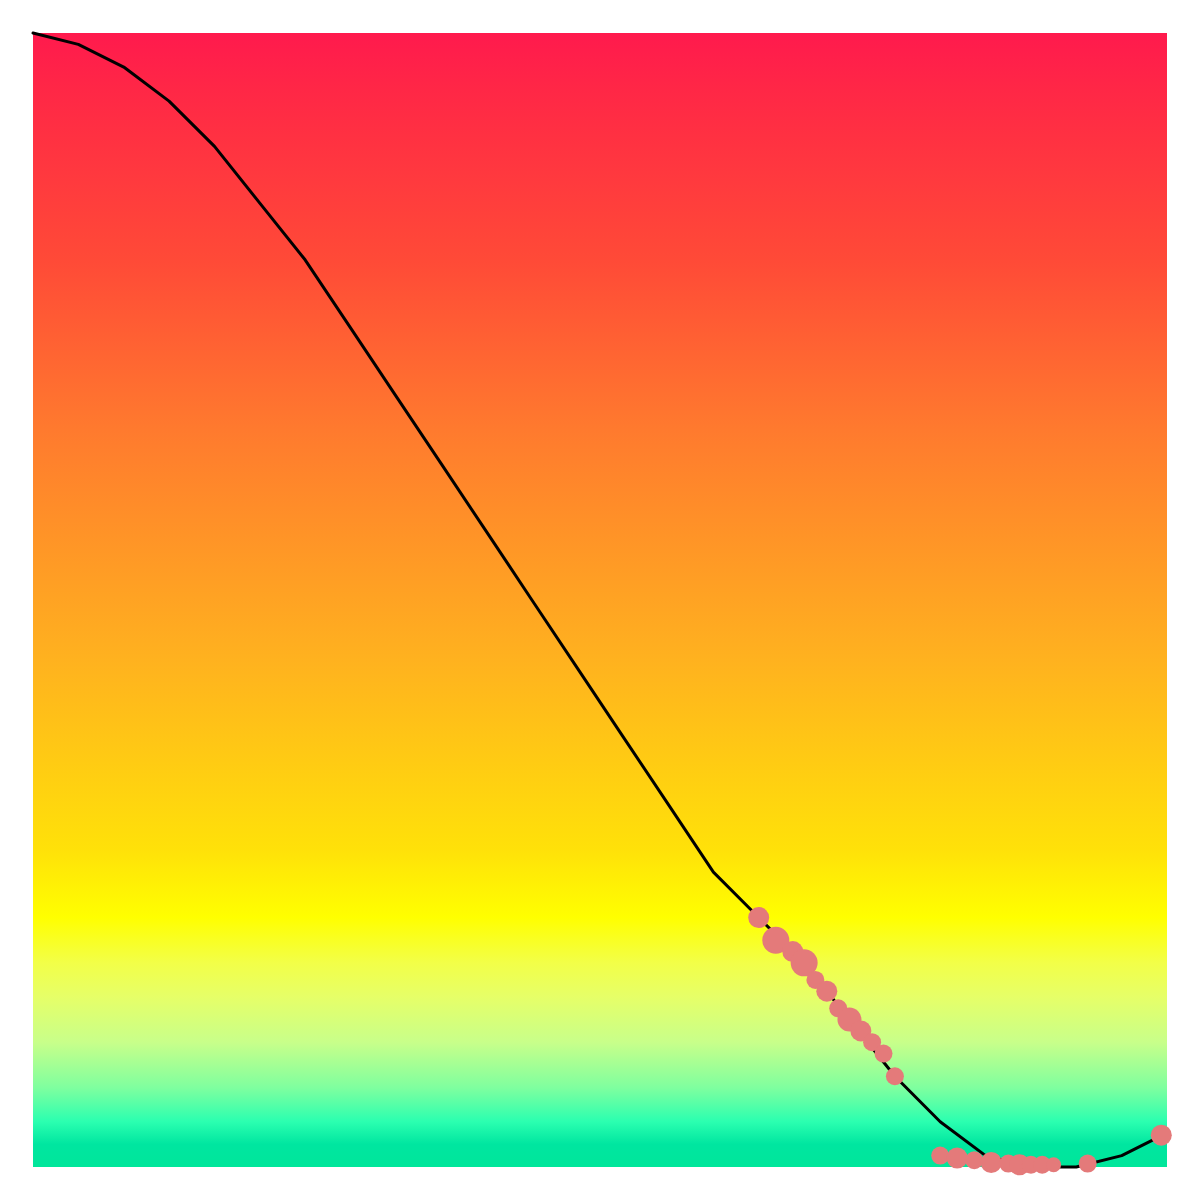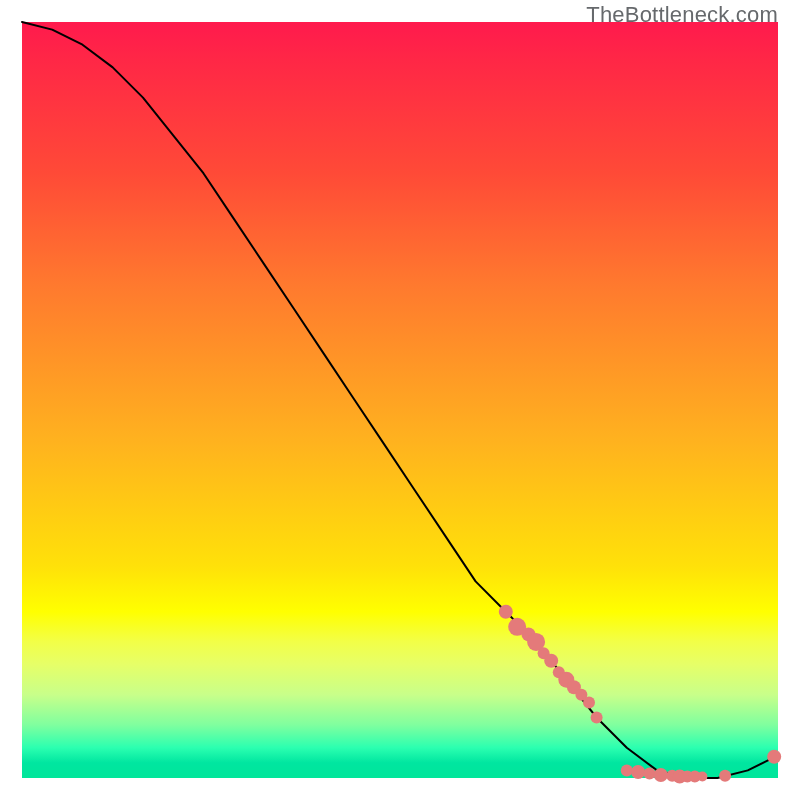--- a/index.html
+++ b/index.html
@@ -69,21 +69,20 @@
   .marker {
     fill: #e47a7a;
     stroke: none;
   }
 </style>
 </head>
 <body>
 
 <div class="chart-container">
   <div class="plot-area"></div>
-  <div class="watermark">TheBottleneck.com</div>
   <svg class="overlay" viewBox="0 0 800 800">
     <path id="curve-path" class="curve" d="M22.0 22.0 L52.2 29.6 L82.5 44.7 L112.7 67.4 L143.0 97.6 L173.2 135.4 L203.4 173.2 L233.7 218.6 L263.9 263.9 L294.2 309.3 L324.4 354.6 L354.6 400.0 L384.9 445.4 L415.1 490.7 L445.4 536.1 L475.6 581.4 L505.8 611.7 L536.1 641.9 L566.3 679.7 L596.6 717.5 L626.8 747.8 L657.0 770.4 L687.3 778.0 L717.5 778.0 L747.8 770.4 L778.0 755.3"></path>
     <g id="markers-group">
         <circle cx="505.8" cy="611.7" r="7" class="marker"></circle>
         <circle cx="517.2" cy="626.8" r="9" class="marker"></circle>
         <circle cx="528.5" cy="634.4" r="7" class="marker"></circle>
         <circle cx="536.1" cy="641.9" r="9" class="marker"></circle>
         <circle cx="543.6" cy="653.3" r="6" class="marker"></circle>
         <circle cx="551.2" cy="660.8" r="7" class="marker"></circle>
         <circle cx="558.8" cy="672.2" r="6" class="marker"></circle>

